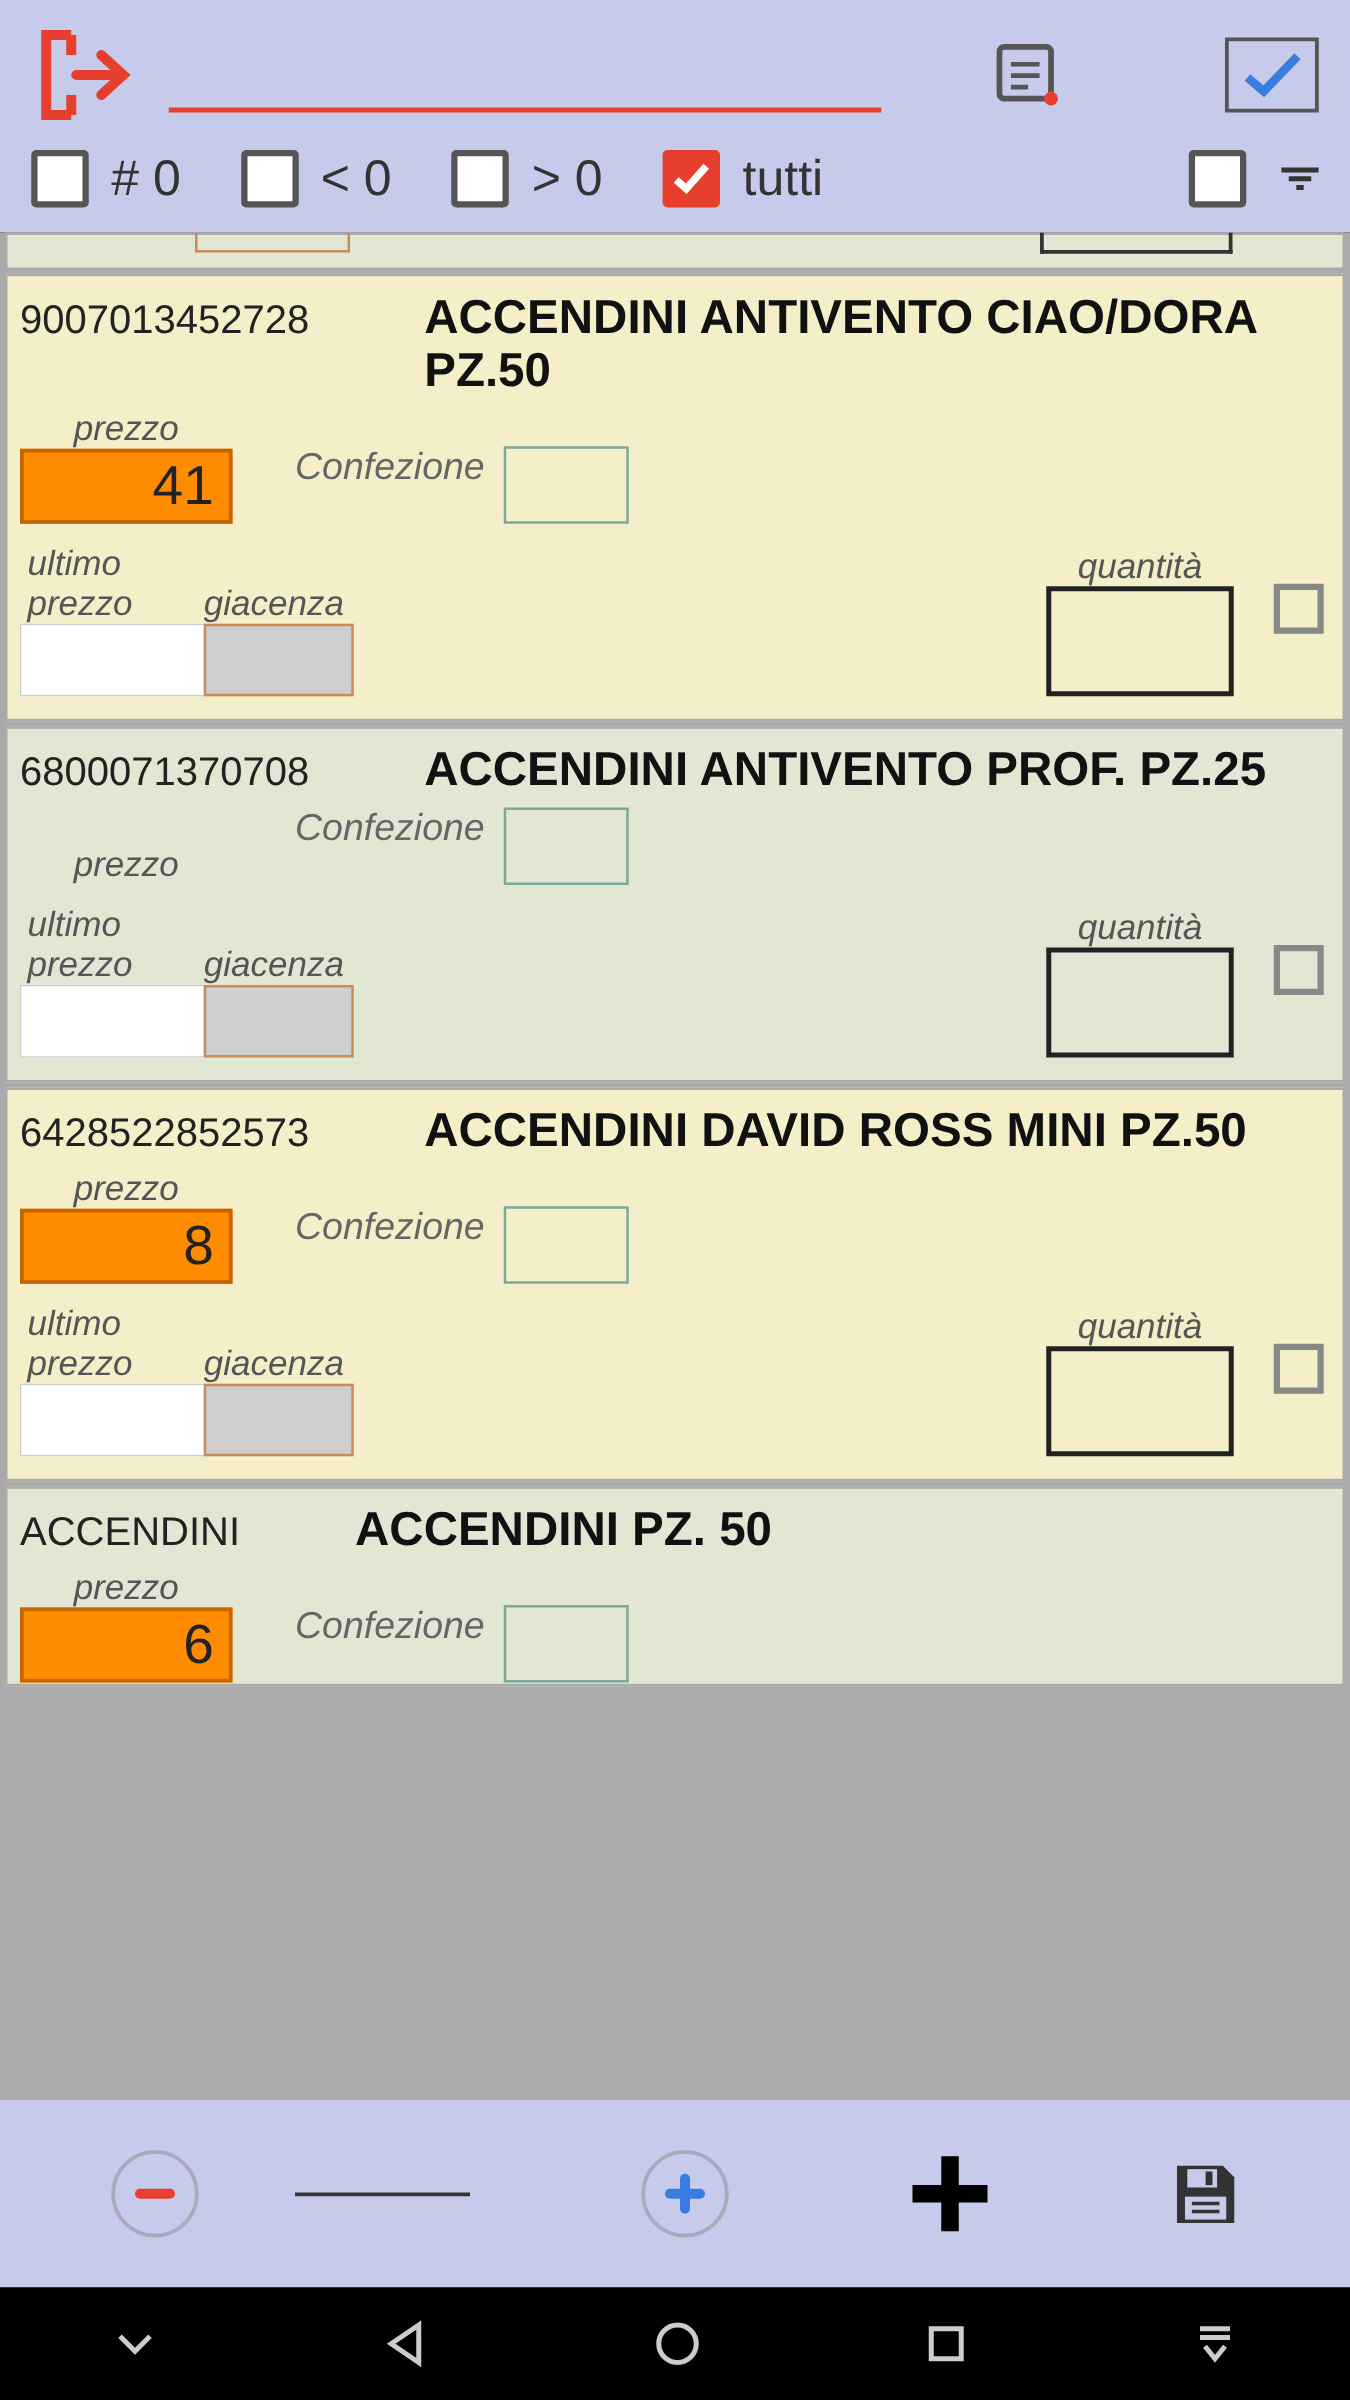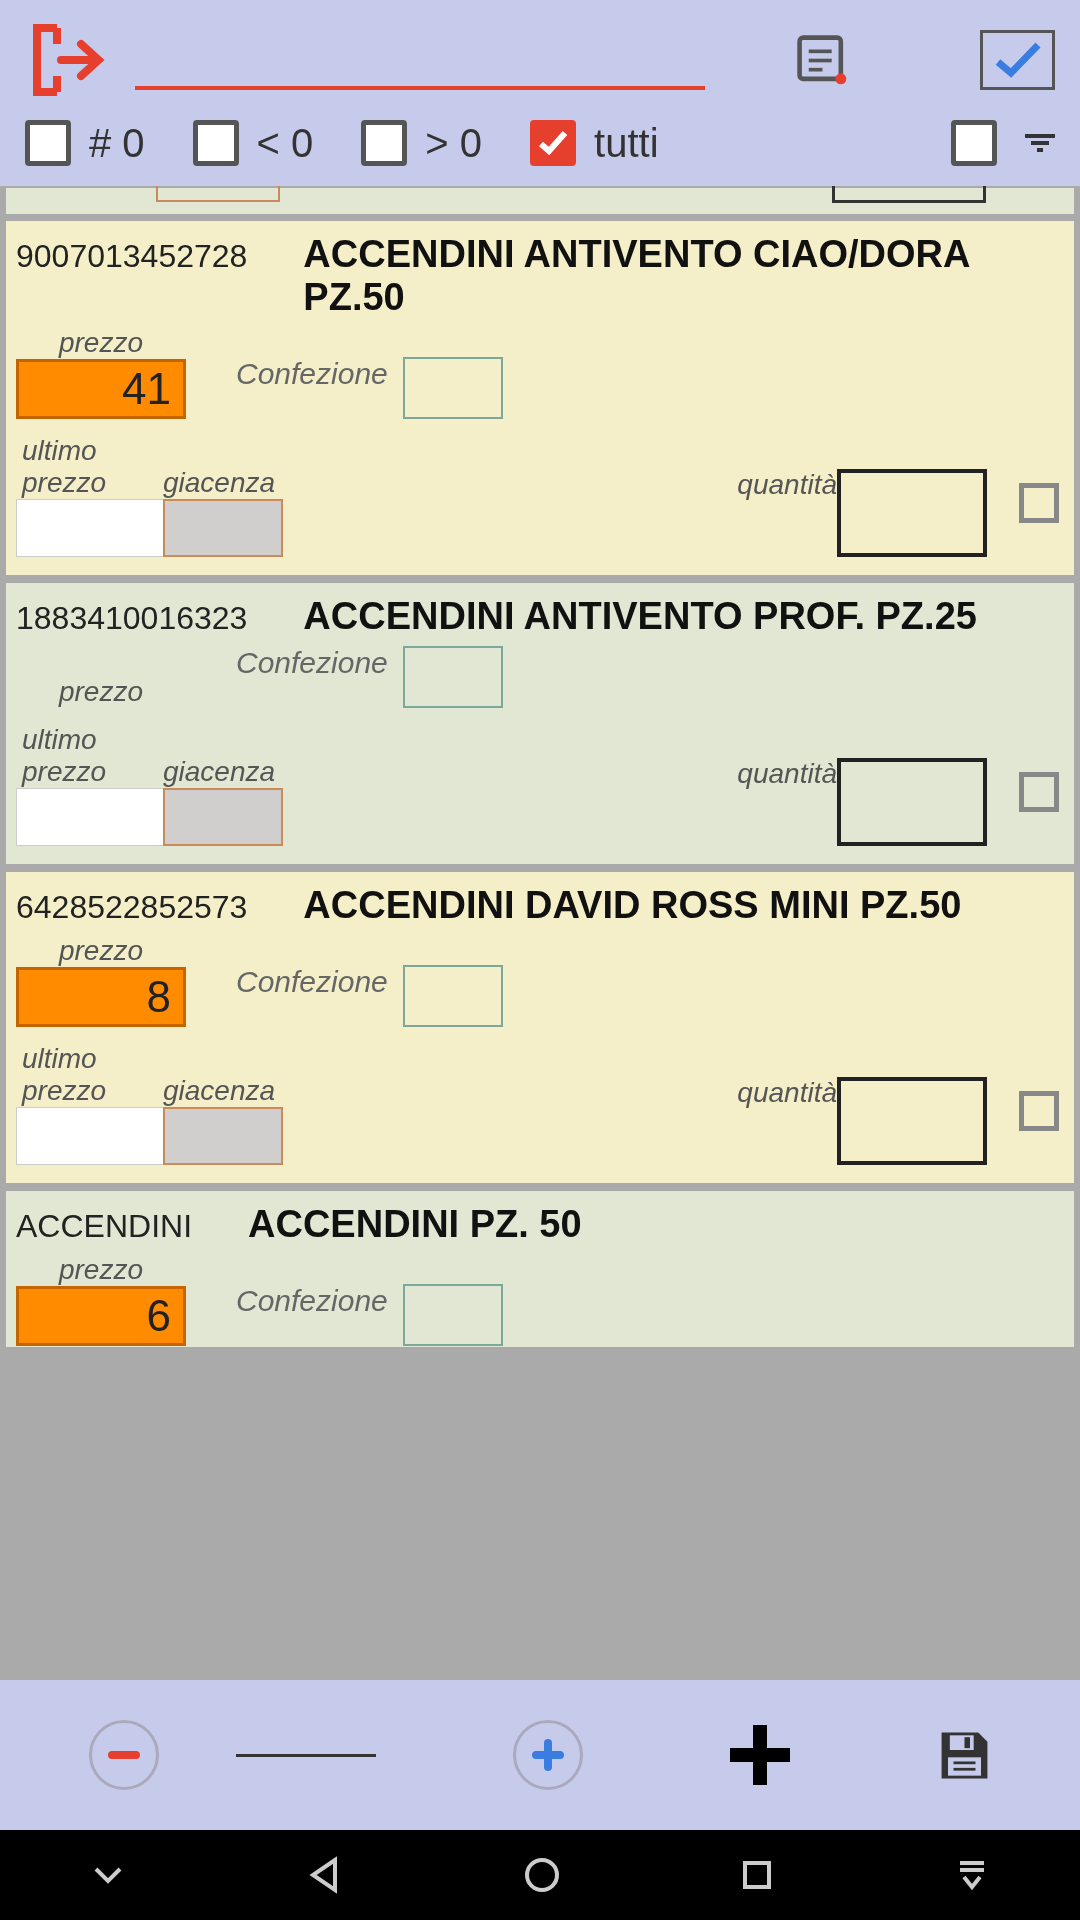--- a/index.html
+++ b/index.html
@@ -20,36 +20,36 @@
 .spacer { flex: 1; }
 .filter-icon { width: 30px; height: 20px; }
 
 .list { flex: 1; background: #aaa; overflow: hidden; padding: 0 4px; }
 .partial-row { height: 30px; background: #e2e7d3; border: 2px solid #aaa; margin-bottom: 3px; position: relative; }
 .partial-row::before { content: ""; position: absolute; left: 150px; top: -2px; width: 120px; height: 14px; border: 2px solid #c98b59; border-top: none; }
 .partial-row::after { content: ""; position: absolute; right: 88px; top: -2px; width: 148px; height: 14px; border: 3px solid #333; border-top: none; }
 
 .item { background: #f4efc8; border: 2px solid #aaa; margin-bottom: 4px; padding: 12px 10px 18px 10px; position: relative; }
 .item.alt { background: #e2e7d3; }
-.item-top { display: flex; align-items: baseline; gap: 56px; margin-bottom: 8px; }
+.item-top { display: flex; align-items: baseline; gap: 92px; margin-bottom: 8px; }
 .barcode { font-size: 32px; color: #222; }
 .item-name { font-size: 38px; font-weight: bold; color: #111; }
 .label { font-size: 28px; font-style: italic; color: #555; text-align: center; }
 .price-box { background: #ff8c00; border: 3px solid #c56500; height: 60px; display: flex; align-items: center; justify-content: flex-end; padding-right: 12px; font-size: 44px; font-weight: 500; color: #222; }
 .confezione-label { font-size: 30px; font-style: italic; color: #666; margin-right: 15px; }
 .conf-box { width: 100px; height: 62px; border: 2px solid #7aa89a; background: transparent; }
 .conf-wrap { display: flex; }
 
 .bottom-row { display: flex; align-items: flex-end; margin-top: 16px; gap: 0; }
 .ultimo-col { width: 155px; }
 .ultimo-box { background: #fff; border: 1px solid #ccc; border-right: none; height: 58px; width: 148px; }
 .giac-col { width: 130px; margin-left: -8px; }
 .giac-box { background: #d0cfcd; border: 2px solid #c98b59; height: 58px; width: 120px; }
 .qty-area { margin-left: auto; display: flex; align-items: flex-end; gap: 32px; margin-right: 5px; }
-.qty-col { display: flex; flex-direction: row; }
+.qty-col { display: flex; flex-direction: column; align-items: center; }
 .qty-box { width: 150px; height: 88px; border: 4px solid #222; background: transparent; }
 .row-check { width: 40px; height: 40px; border: 5px solid #888; align-self: center; margin-bottom: 20px; }
 
 .footer { background: #c6cbec; height: 150px; display: flex; align-items: center; justify-content: space-around; padding: 0 20px; }
 .circ-btn { width: 70px; height: 70px; border: 3px solid #aab; border-radius: 50%; display: flex; align-items: center; justify-content: center; }
 .qty-line { width: 140px; border-bottom: 3px solid #333; margin-left: -60px; }
 .save-icon { width: 55px; height: 55px; }
 
 .navbar { background: #000; height: 90px; display: flex; align-items: center; justify-content: space-around; }
 </style>
@@ -130,21 +130,21 @@
         <div class="qty-col">
           <div class="label">quantità</div>
           <div class="qty-box"></div>
         </div>
         <div class="row-check"></div>
       </div>
     </div>
   </div>
       <div class="item alt">
     <div class="item-top">
-      <span class="barcode">1883410016323</span>
+      <span class="barcode">6800071370708</span>
       <span class="item-name">ACCENDINI ANTIVENTO PROF. PZ.25</span>
     </div>
     <div style="display:flex;align-items:flex-end;">
       <div style="width:170px;">
         <div class="label">prezzo</div>
       </div>
       <div class="conf-wrap" style="margin-left:50px;">
         <span class="confezione-label">Confezione</span>
         <div class="conf-box"></div>
       </div>

